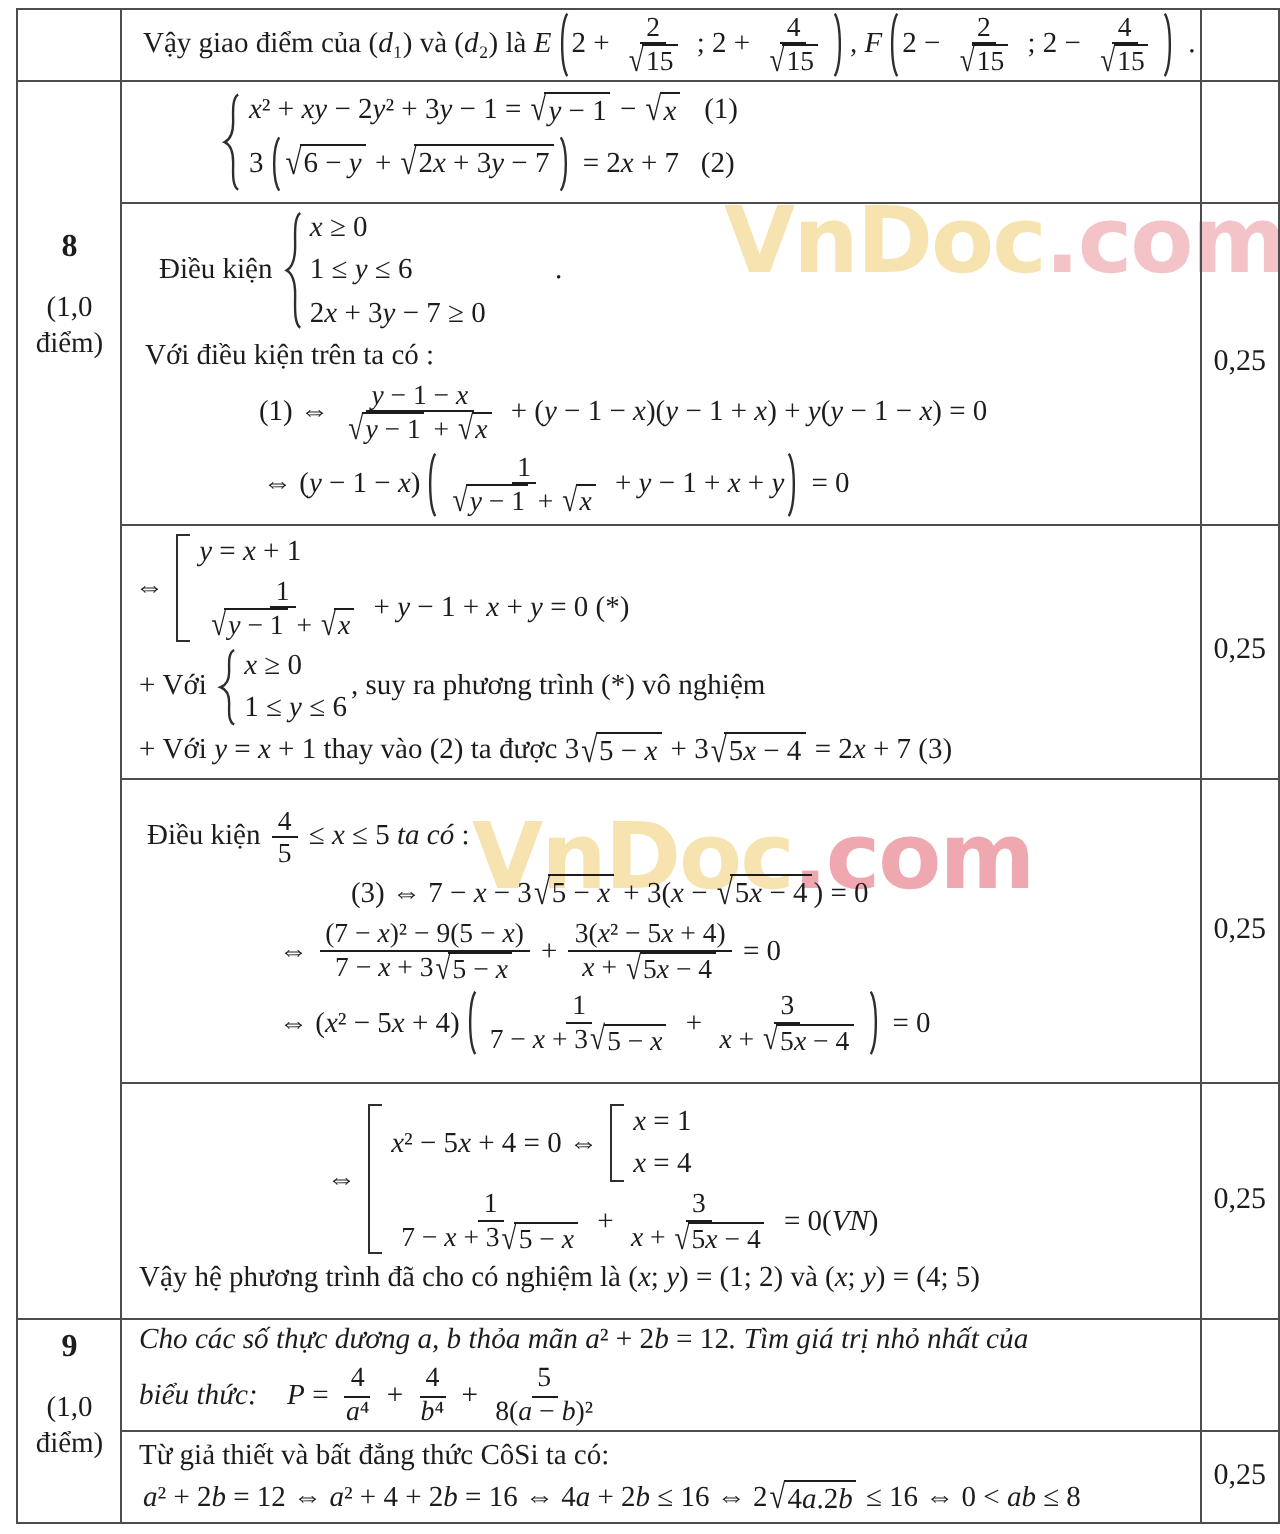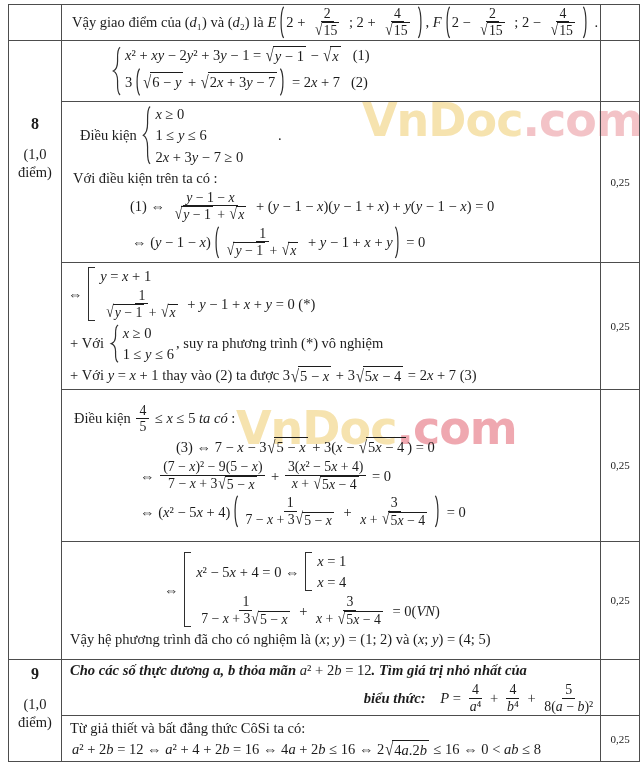--- a/index.html
+++ b/index.html
@@ -9,25 +9,25 @@
       font-size:46px;line-height:1;letter-spacing:-1px;white-space:nowrap}
   .wm1{left:362px;top:97px}
   .wm2{left:236px;top:405px}
   table.sheet{position:absolute;left:8px;top:4px;z-index:1;border-collapse:collapse;table-layout:fixed}
   td{border:1px solid #4d4d4d;padding:1px 2px;vertical-align:middle;overflow:visible}
   .qcol{text-align:center;vertical-align:top}
   .qcol.q8{padding-top:74px}
   .qcol.q9{padding-top:5px}
   .qnum{font-weight:bold;font-size:16px}
   .qscore{font-size:14.5px;width:46px;margin:12px auto;line-height:1.25}
-  .pts{text-align:center;font-size:11px}
+  .pts{text-align:center;font-size:15px}
   .cellbox{display:flex;flex-direction:column;justify-content:center;height:100%;gap:3px;font-size:14.5px}
   .mline{display:flex;align-items:center;white-space:nowrap;line-height:1.25}
   .mtext{font-style:normal}
-  .stmt .mtext{font-weight:bold;font-style:italic}
+  .stmt .mtext{font-weight:normal;font-style:italic}
   .stmt{font-size:14.6px}
   .mfrac{display:inline-flex;flex-direction:column;align-items:center;margin:0 2px;
          line-height:1.12;font-size:0.95em}
   .mnum{display:inline-flex;align-items:center;border-bottom:1px solid #1c1c1c;padding:0 3px}
   .mden{display:inline-flex;align-items:center;padding:0 3px}
   .msqrt{display:inline-flex;align-items:flex-end;margin:0 1px}
   .rsym{line-height:1;transform:scaleY(1.22);transform-origin:bottom;margin-right:-1px;font-style:normal}
   .rbody{display:inline-flex;align-items:flex-start;border-top:1px solid #1c1c1c;padding:0 2px}
   .mcases,.mbrkt,.mgrp{display:inline-flex;align-items:center;margin:0 2px}
   .ccol{display:inline-flex;flex-direction:column;align-items:flex-start;gap:3px;padding-left:2px}
@@ -730,21 +730,21 @@
     <td>
       <div class="cellbox stmt">
             <div class="mline" style="margin-left: 6px;">
               <span class="mtext">Cho&nbsp;các&nbsp;số&nbsp;thực&nbsp;dương&nbsp;a,&nbsp;b&nbsp;thỏa&nbsp;mãn&nbsp;</span>
               <i>a</i>
               <span>²&nbsp;+&nbsp;2</span>
               <i>b</i>
               <span>&nbsp;=&nbsp;12</span>
               <span class="mtext">.&nbsp;Tìm&nbsp;giá&nbsp;trị&nbsp;nhỏ&nbsp;nhất&nbsp;của</span>
             </div>
-            <div class="mline" style="margin-left: 6px; justify-content: flex-end;">
+            <div class="mline" style="margin-left: 6px;">
               <span class="mtext">biểu&nbsp;thức:&nbsp;&nbsp;&nbsp;&nbsp;</span>
               <i>P</i>
               <span>&nbsp;=&nbsp;</span>
               <span class="mfrac">
                 <span class="mnum">
                   <span>4</span>
                 </span>
                 <span class="mden">
                   <i>a</i>
                   <span>⁴</span>

